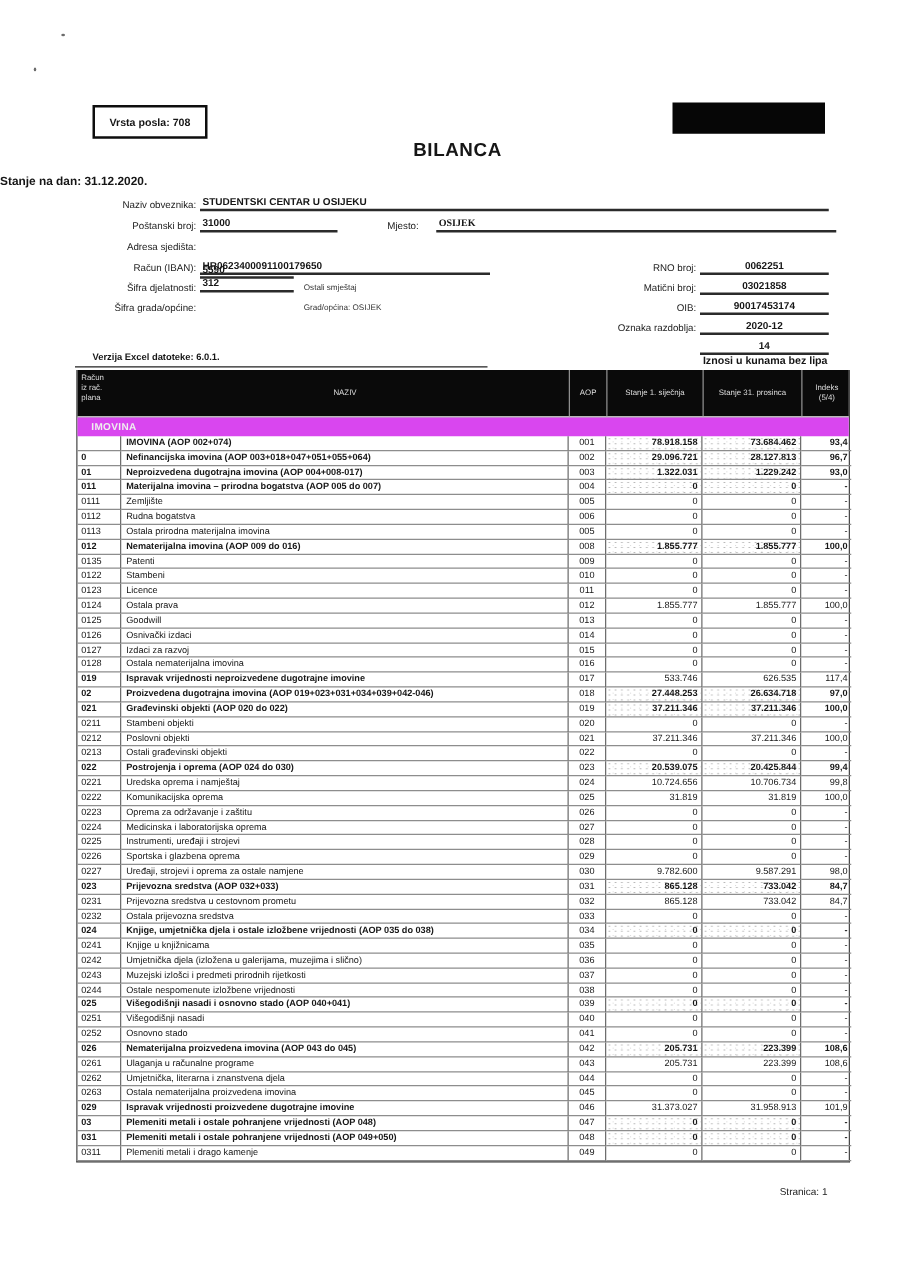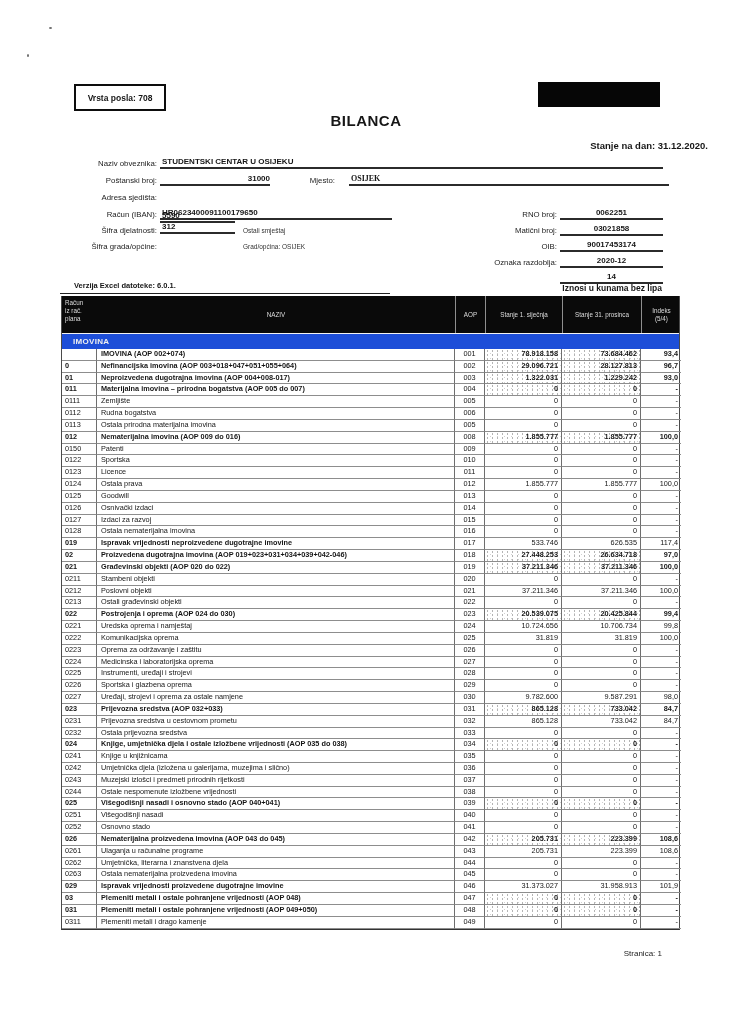--- a/index.html
+++ b/index.html
@@ -15,21 +15,21 @@
 
   
   .vrsta-box{
     position:absolute;left:74px;top:84px;width:92px;height:27px;
     border:2px solid #0d0d0d;display:flex;align-items:center;justify-content:center;
     font-size:8.5px;font-weight:bold;
   }
   .redaction{position:absolute;left:538px;top:82px;width:122px;height:25px;background:#060606;}
   .title{position:absolute;left:0;top:112px;width:732px;text-align:center;
     font-size:15px;font-weight:bold;letter-spacing:.5px;}
-  .subtitle{position:absolute;left:0;top:140px;width:708px;text-align:right;
+  .subtitle{position:absolute;left:0;top:140px;width:708px;text-align:left;
     font-size:9.5px;font-weight:bold;}
 
   
   .flabel{position:absolute;font-size:7.8px;text-align:right;color:#222;}
   .fvalue{position:absolute;font-size:8px;font-weight:bold;border-bottom:2px solid #2b2b2b;
     height:13px;line-height:12px;padding-left:2px;white-space:nowrap;overflow:hidden;}
   .fvalue.center{text-align:center;padding-left:0;}
   .fnote{position:absolute;font-size:6.5px;color:#333;white-space:nowrap;}
   .version-note{position:absolute;left:74px;top:281px;font-size:7.5px;font-weight:bold;}
   .version-line{position:absolute;left:60px;top:293px;width:330px;border-top:1.5px solid #222;}
@@ -38,21 +38,21 @@
 
   
   .btable{position:absolute;left:61px;top:296px;width:619px;border-left:1px solid #4a4a4a;
     border-right:1px solid #4a4a4a;border-bottom:1.5px solid #333;}
   .t-head{display:grid;grid-template-columns:35px 358px 30px 77px 79px 40px;
     background:#0a0a0a;color:#dedede;height:38px;border-bottom:1px solid #f2f2f2;}
   .t-head .h{font-size:6.3px;line-height:1.25;white-space:pre-line;display:flex;
     align-items:center;justify-content:center;text-align:center;padding:1px;}
   .t-head .h.left{justify-content:flex-start;text-align:left;padding-left:3px;align-items:flex-start;padding-top:3px;}
   .t-head .h.sep{border-left:1px solid #8f8f8f;}
-  .t-section{background:#1d4ed8;color:#efefef;height:15px;font-size:8px;font-weight:bold;
+  .t-section{background:#d946ef;color:#efefef;height:15px;font-size:8px;font-weight:bold;
     line-height:15px;padding-left:11px;letter-spacing:.3px;}
   .t-row{display:grid;grid-template-columns:35px 358px 30px 77px 79px 40px;height:11.84px;}
   .t-row .c{border-bottom:1px solid #8d8d8d;border-right:1px solid #6e6e6e;
     font-size:7.3px;line-height:10.6px;overflow:hidden;white-space:nowrap;}
   .t-row .c:last-child{border-right:none;}
   .ca{padding-left:3px;}
   .cn{padding-left:4px;}
   .cp{text-align:center;}
   .cv,.ci{text-align:right;padding-right:3px;}
   .t-row.bold .ca,.t-row.bold .cn{font-weight:bold;}
@@ -78,21 +78,21 @@
   </div>
   <div class="redaction"></div>
 
   <div class="title">BILANCA</div>
   <div class="subtitle">Stanje na dan: 31.12.2020.</div>
 
   <div class="flabel" style="left:40px;top:159px;width:117px;">Naziv obveznika:</div>
   <div class="fvalue" style="left:160px;top:156px;width:503px;">STUDENTSKI CENTAR U OSIJEKU</div>
 
   <div class="flabel" style="left:40px;top:176px;width:117px;">Poštanski broj:</div>
-  <div class="fvalue" style="left:160px;top:173px;width:110px;text-align:right;">31000</div>
+  <div class="fvalue" style="left:160px;top:173px;width:110px;">31000</div>
   <div class="flabel" style="left:285px;top:176px;width:50px;">Mjesto:</div>
   <div class="fvalue" style="left:349px;top:173px;width:320px;font-family:Liberation Serif, serif;">OSIJEK</div>
 
   <div class="flabel" style="left:40px;top:193px;width:117px;">Adresa sjedišta:</div>
 
   <div class="flabel" style="left:40px;top:210px;width:117px;">Račun (IBAN):</div>
   <div class="fvalue" style="left:160px;top:207px;width:232px;">HR0623400091100179650</div>
   <div class="flabel" style="left:432px;top:210px;width:125px;">RNO broj:</div>
   <div class="fvalue center" style="left:560px;top:207px;width:103px;">0062251</div>
 
@@ -190,30 +190,30 @@
         </div>
         <div class="t-row bold agg">
           <div class="c ca">012</div>
           <div class="c cn">Nematerijalna imovina (AOP 009 do 016)</div>
           <div class="c cp">008</div>
           <div class="c cv noise">1.855.777</div>
           <div class="c cv noise">1.855.777</div>
           <div class="c ci">100,0</div>
         </div>
         <div class="t-row">
-          <div class="c ca">0150</div>
+          <div class="c ca">0135</div>
           <div class="c cn">Patenti</div>
           <div class="c cp">009</div>
           <div class="c cv">0</div>
           <div class="c cv">0</div>
           <div class="c ci">-</div>
         </div>
         <div class="t-row">
           <div class="c ca">0122</div>
-          <div class="c cn">Sportska</div>
+          <div class="c cn">Stambeni</div>
           <div class="c cp">010</div>
           <div class="c cv">0</div>
           <div class="c cv">0</div>
           <div class="c ci">-</div>
         </div>
         <div class="t-row">
           <div class="c ca">0123</div>
           <div class="c cn">Licence</div>
           <div class="c cp">011</div>
           <div class="c cv">0</div>

